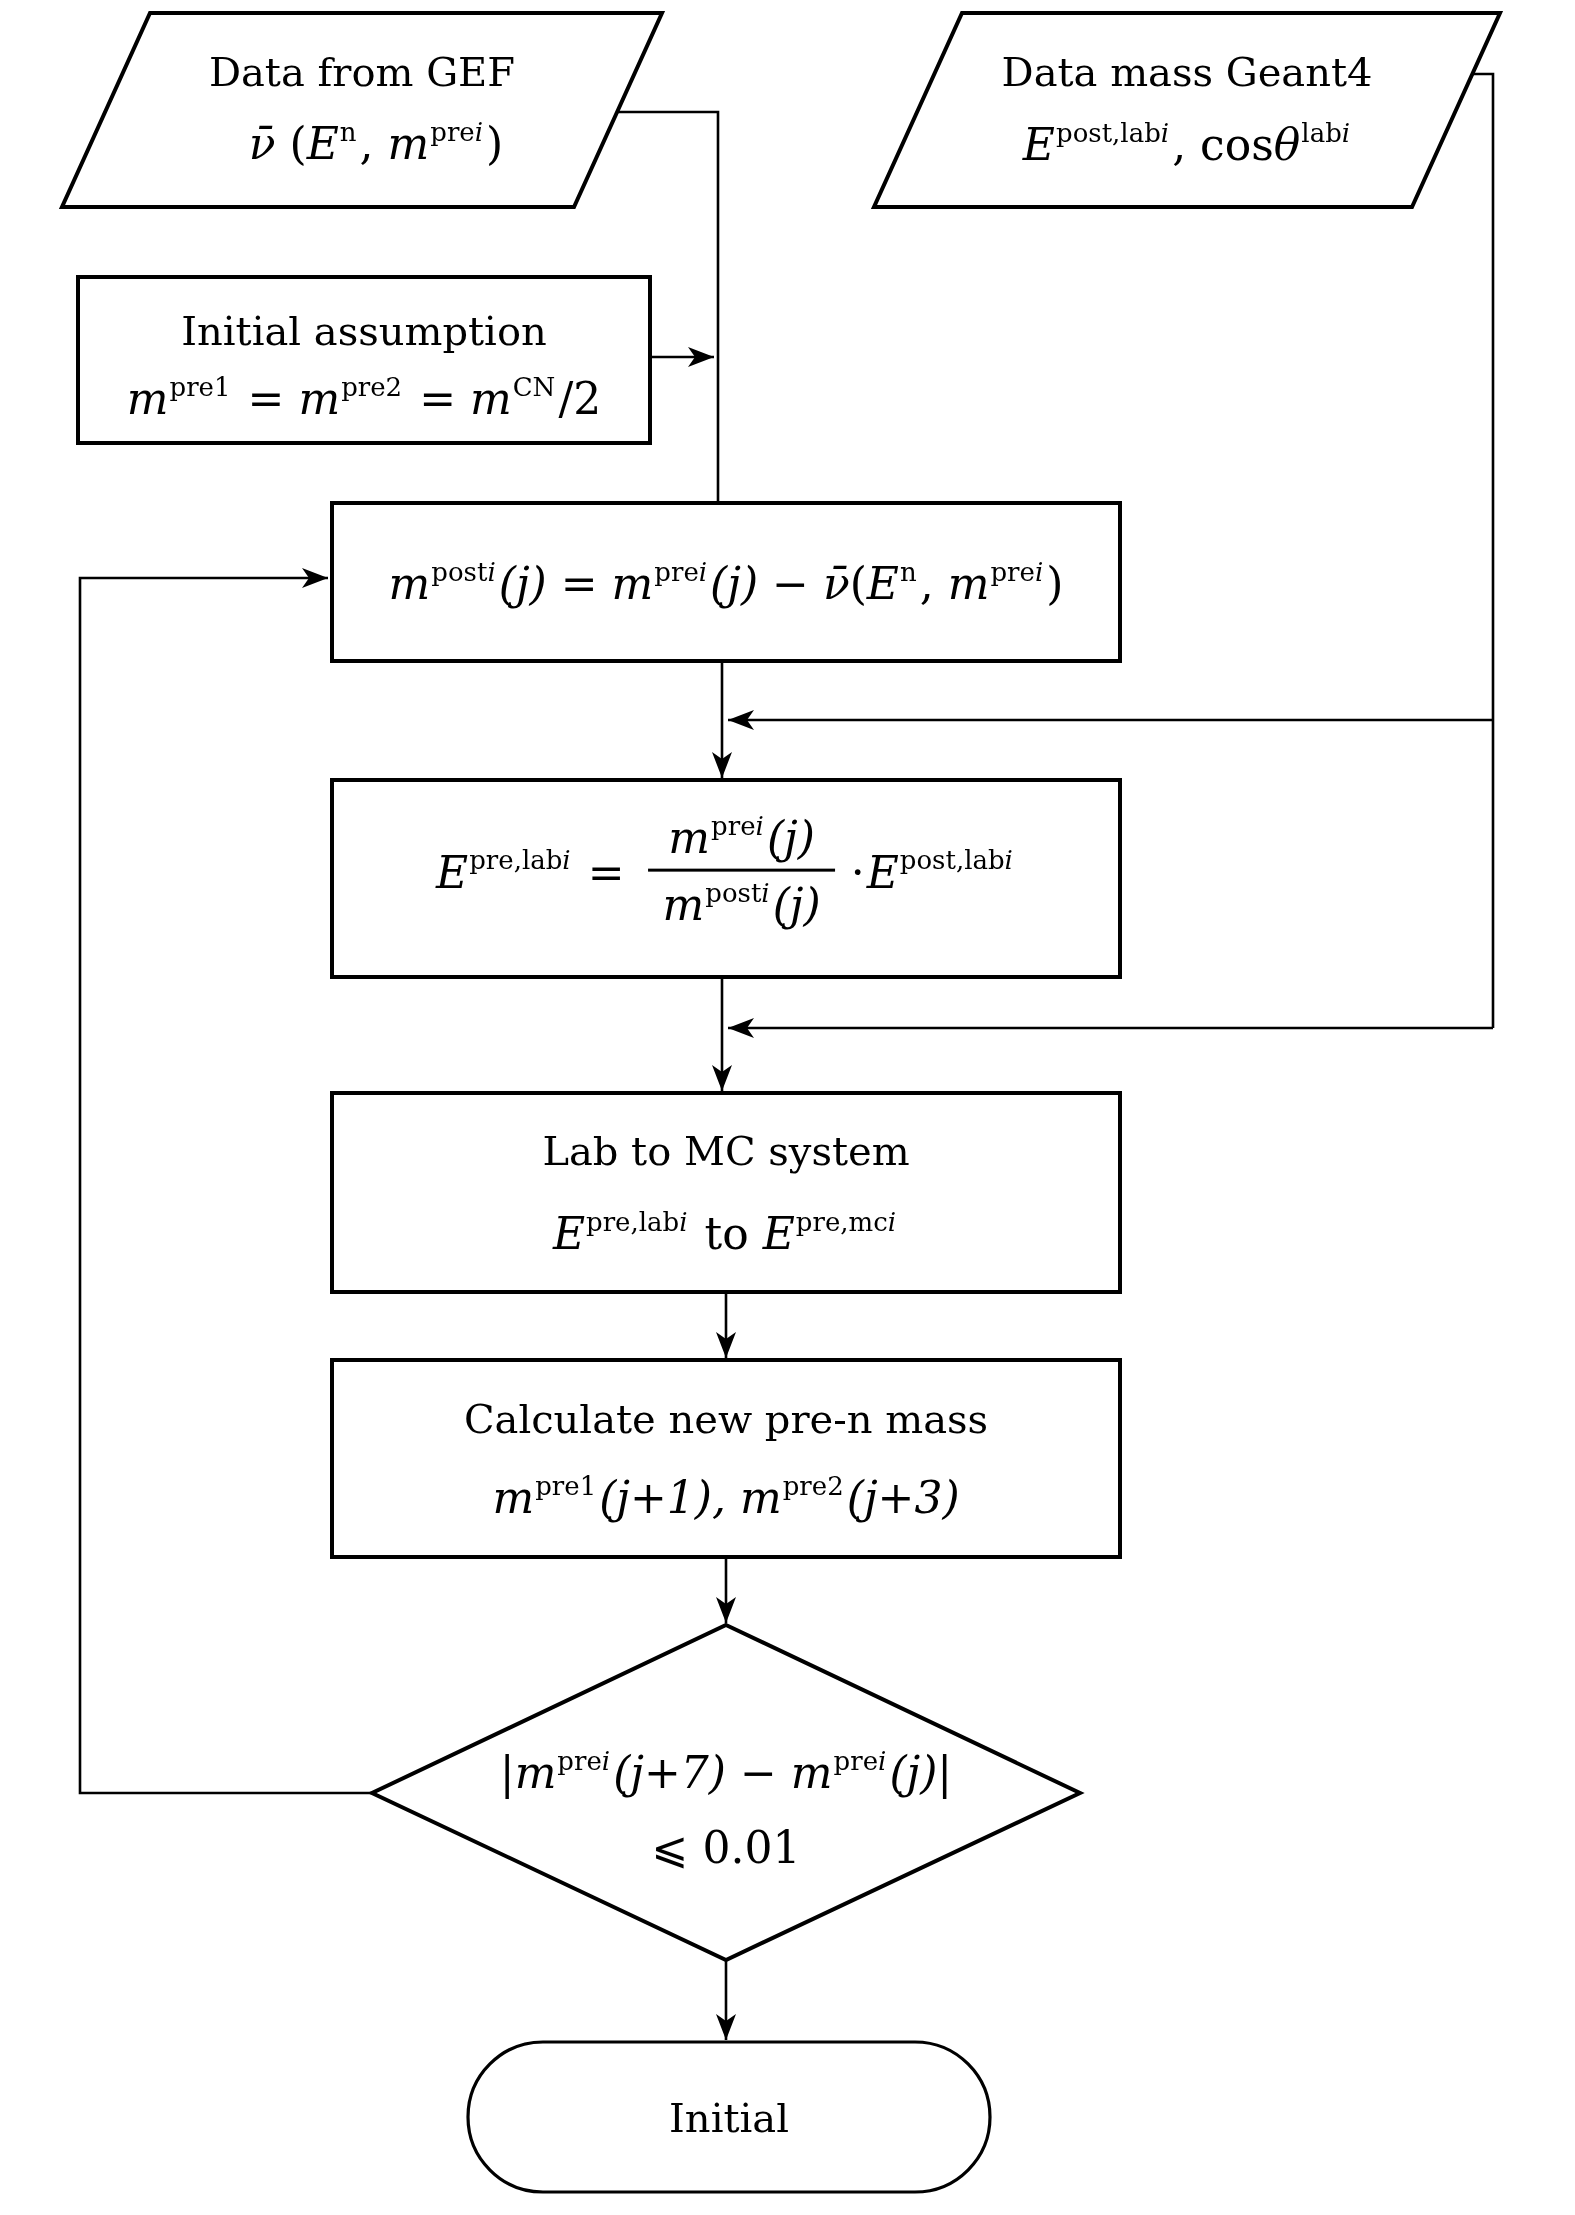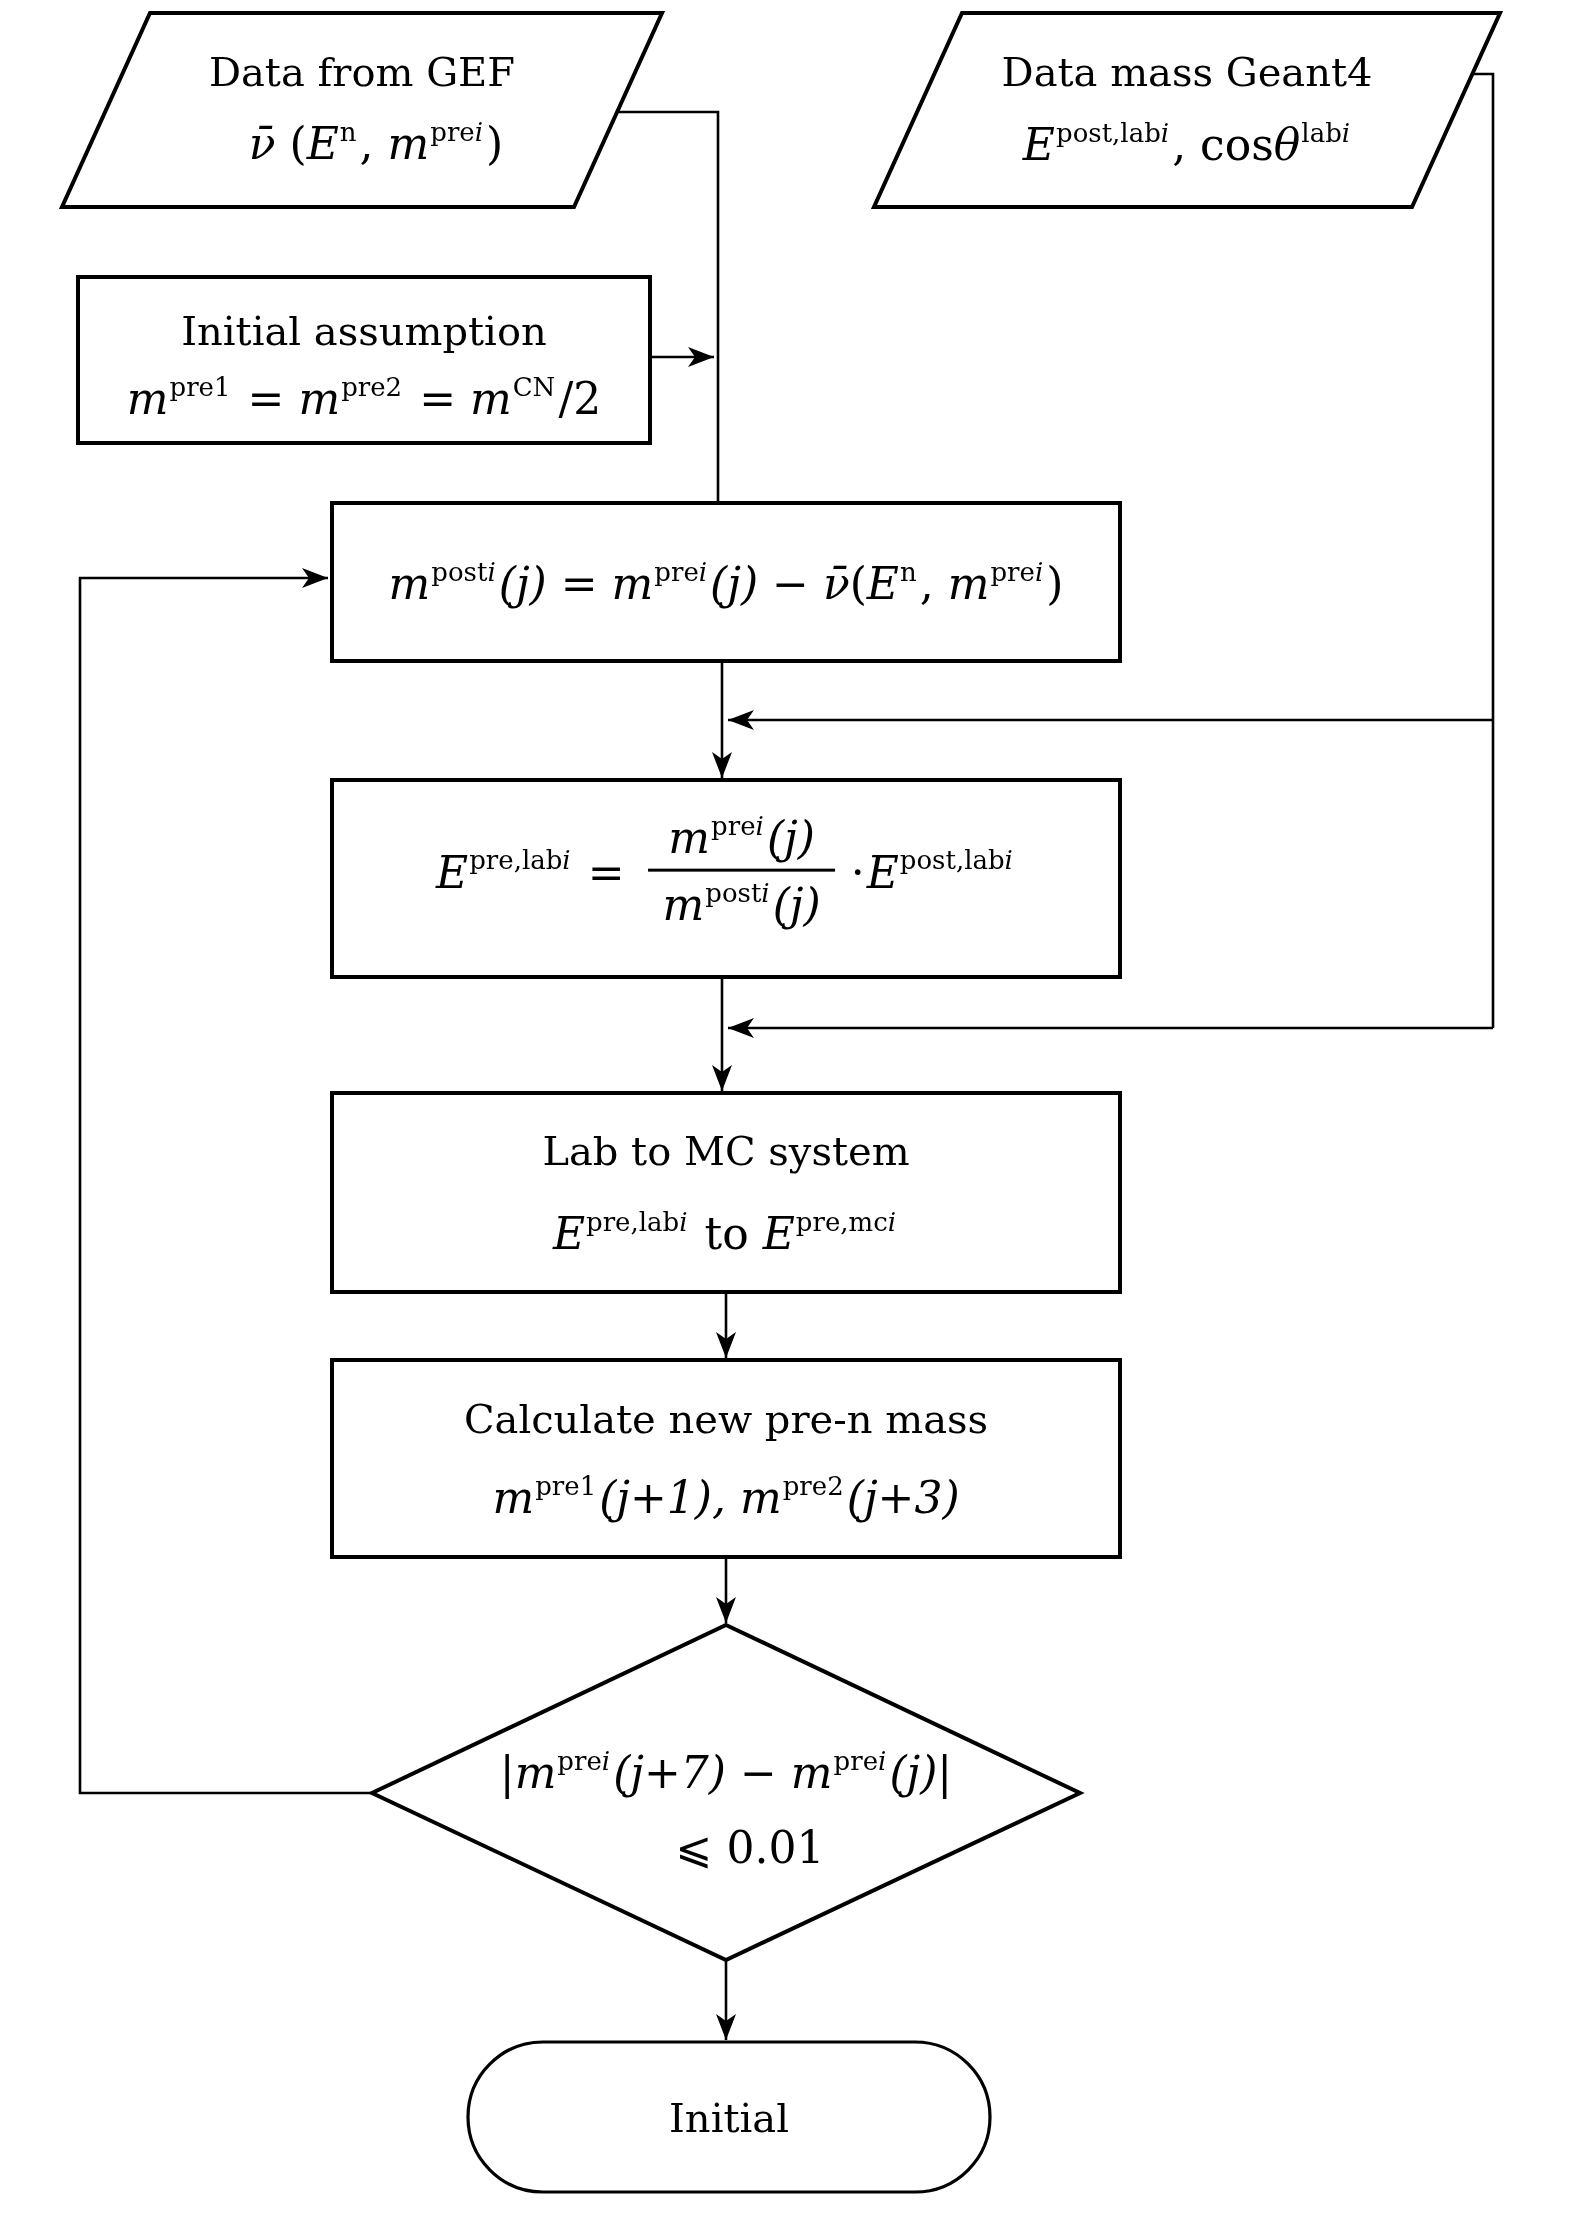--- a/index.html
+++ b/index.html
@@ -154,15 +154,15 @@
 
 <div class="t math" style="left:726px;top:1772px">
   <span class="rm">|</span><span class="it">m</span><span class="ss">
       <span class="sup">pre</span>
       <span class="sub it">i</span>
     </span><span class="it">(j+7) − </span><span class="it">m</span><span class="ss">
       <span class="sup">pre</span>
       <span class="sub it">i</span>
     </span><span class="it">(j)|</span>
 </div>
-<div class="t math" style="left:750px;top:1847px">⩽ 0.01</div>
+<div class="t math" style="left:726px;top:1847px">⩽ 0.01</div>
 
 <div class="t title" style="left:729px;top:2118px">Initial</div>
 
 </body></html>

